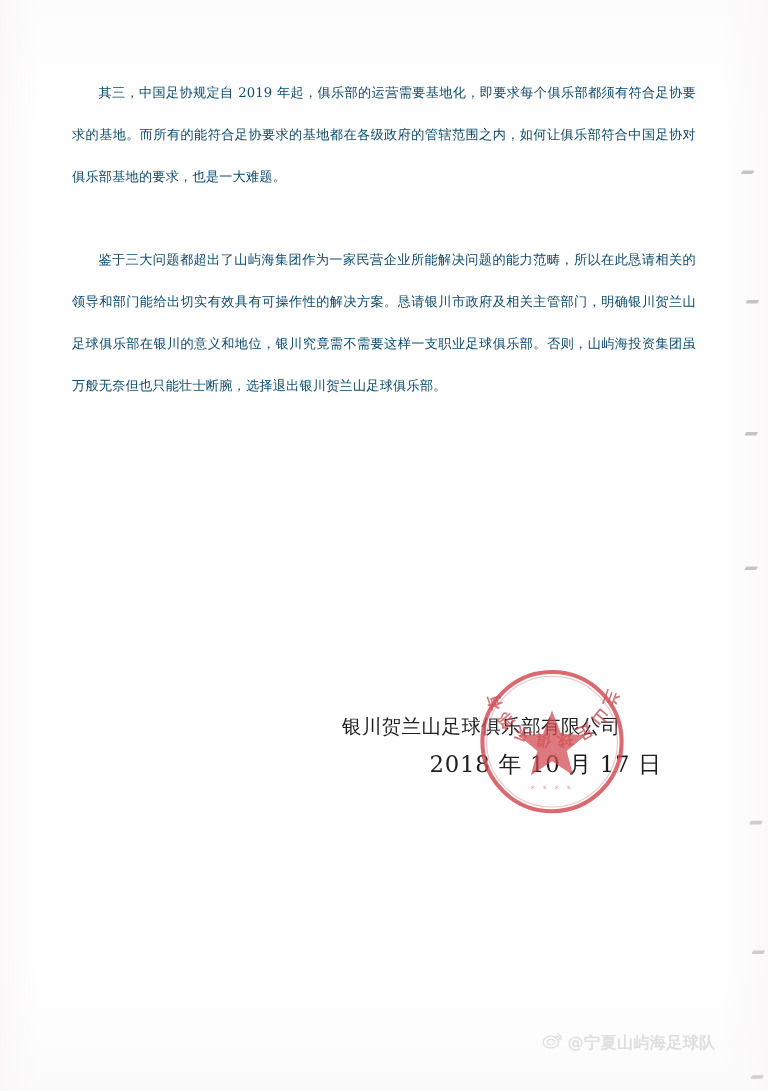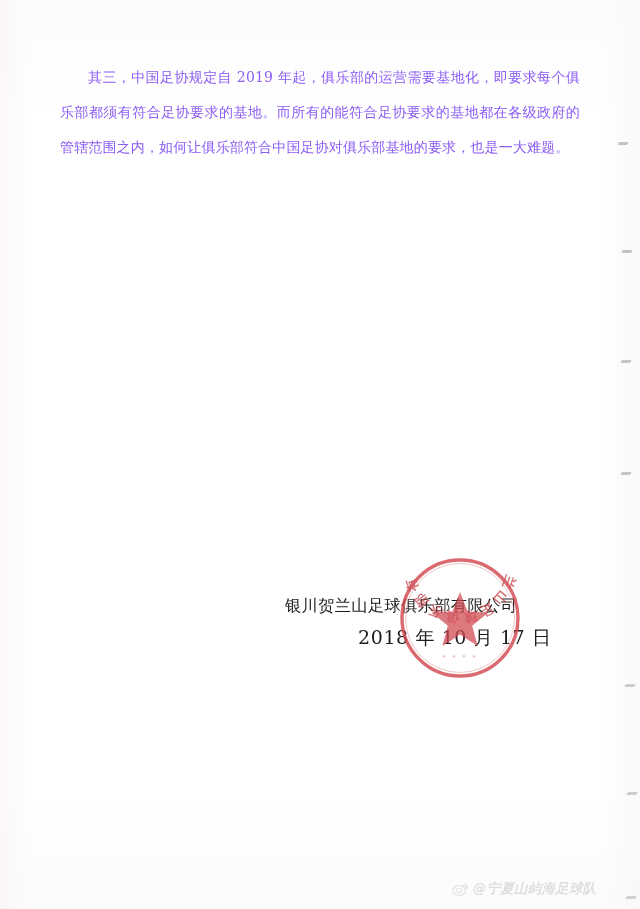--- a/index.html
+++ b/index.html
@@ -30,23 +30,23 @@
   }
 
   .doc-body {
     position: absolute;
     left: 60px;
     top: 60px;
     width: 520px;
   }
 
   .para {
-    font-size: 14px;
+    font-size: 11px;
     line-height: 35px;
-    color: #8b5cf6;
+    color: #0c4a6e;
     text-align: justify;
     text-justify: inter-character;
     letter-spacing: 0.15px;
     text-indent: 2em;
     margin: 0;
     word-break: break-all;
     font-weight: 500;
   }
 
   .para.gap-before {
@@ -93,26 +93,24 @@
     height: 124px;
     pointer-events: none;
     opacity: 0.92;
   }
   .seal svg { display: block; width: 124px; height: 124px; }
 
   
   .watermark {
     position: absolute;
     left: 452px;
-    top: 880px;
+    top: 860px;
     display: flex;
-    align-items: center;
     gap: 4px;
     opacity: 0.30;
-    font-style: italic;
   }
   .wm-eye { width: 17px; height: 14px; display: block; }
   .wm-text {
     font-family: "DejaVu Sans", "Liberation Sans", sans-serif;
     font-size: 13.5px;
     color: #9a9a9f;
     letter-spacing: 0.2px;
     white-space: nowrap;
     font-weight: 700;
   }
@@ -138,20 +136,21 @@
 </head>
 <body>
 
 <div class="page">
 
   <div class="scan-tint"></div>
 
   <div class="doc-body">
     <p class="para">其三，中国足协规定自 2019 年起，俱乐部的运营需要基地化，即要求每个俱乐部都须有符合足协要求的基地。而所有的能符合足协要求的基地都在各级政府的管辖范围之内，如何让俱乐部符合中国足协对俱乐部基地的要求，也是一大难题。</p>
 
+    <p class="para gap-before">鉴于三大问题都超出了山屿海集团作为一家民营企业所能解决问题的能力范畴，所以在此恳请相关的领导和部门能给出切实有效具有可操作性的解决方案。恳请银川市政府及相关主管部门，明确银川贺兰山足球俱乐部在银川的意义和地位，银川究竟需不需要这样一支职业足球俱乐部。否则，山屿海投资集团虽万般无奈但也只能壮士断腕，选择退出银川贺兰山足球俱乐部。</p>
 
   </div>
 
   <div class="sign-block">
     <div class="sign-company">银川贺兰山足球俱乐部有限公司</div>
     <div class="sign-date">2018 年 10 月 17 日</div>
   </div>
 
   <div class="seal">
     <svg viewBox="0 0 124 124" xmlns="http://www.w3.org/2000/svg">

